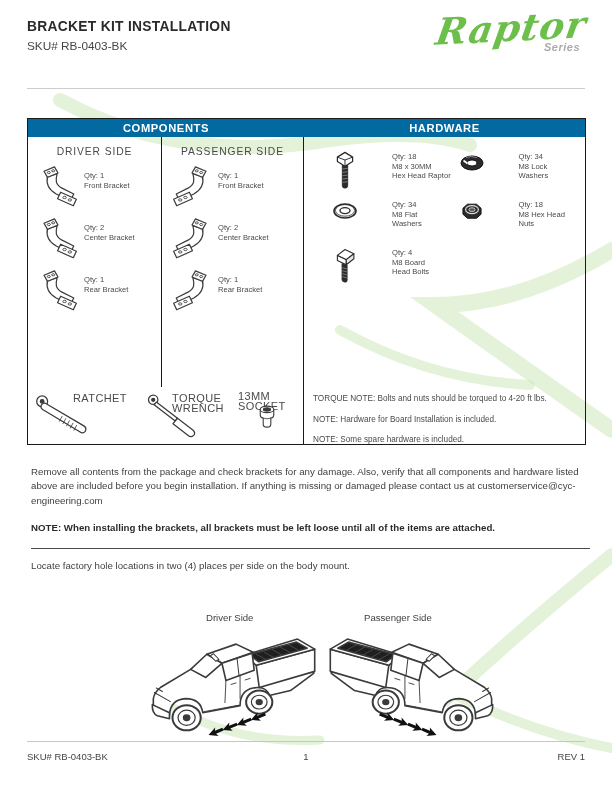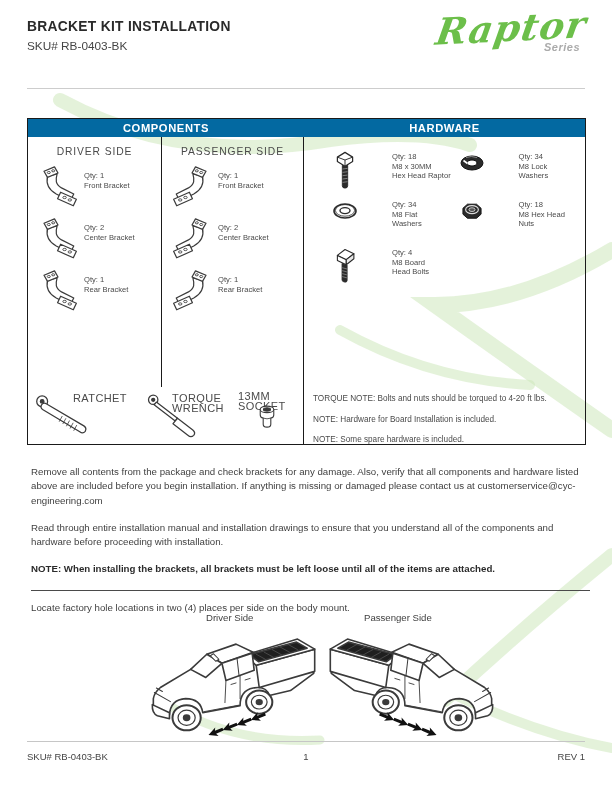--- a/index.html
+++ b/index.html
@@ -398,21 +398,20 @@
       <div class="notes-area">
         <div class="note-line">TORQUE NOTE: Bolts and nuts should be torqued to 4-20 ft lbs.</div>
         <div class="note-line">NOTE: Hardware for Board Installation is included.</div>
         <div class="note-line">NOTE: Some spare hardware is included.</div>
       </div>
     </div>
   </div>
 
   <div class="instructions">
     <p>Remove all contents from the package and check brackets for any damage. Also, verify that all components and hardware listed above are included before you begin installation. If anything is missing or damaged please contact us at customerservice@cyc-engineering.com</p>
-    <p>Read through entire installation manual and installation drawings to ensure that you understand all of the components and hardware before proceeding with installation.</p>
     <p class="note-strong">NOTE: When installing the brackets, all brackets must be left loose until all of the items are attached.</p>
     <hr class="mid-rule">
     <p class="locate">Locate factory hole locations in two (4) places per side on the body mount.</p>
   </div>
 
   <div class="truck-caption cap-driver">Driver Side</div>
   <div class="truck-caption cap-passenger">Passenger Side</div>
   <svg class="truck truck-driver" viewBox="0 0 170 118">
       <use href="#sym-truck"></use>
     </svg>

